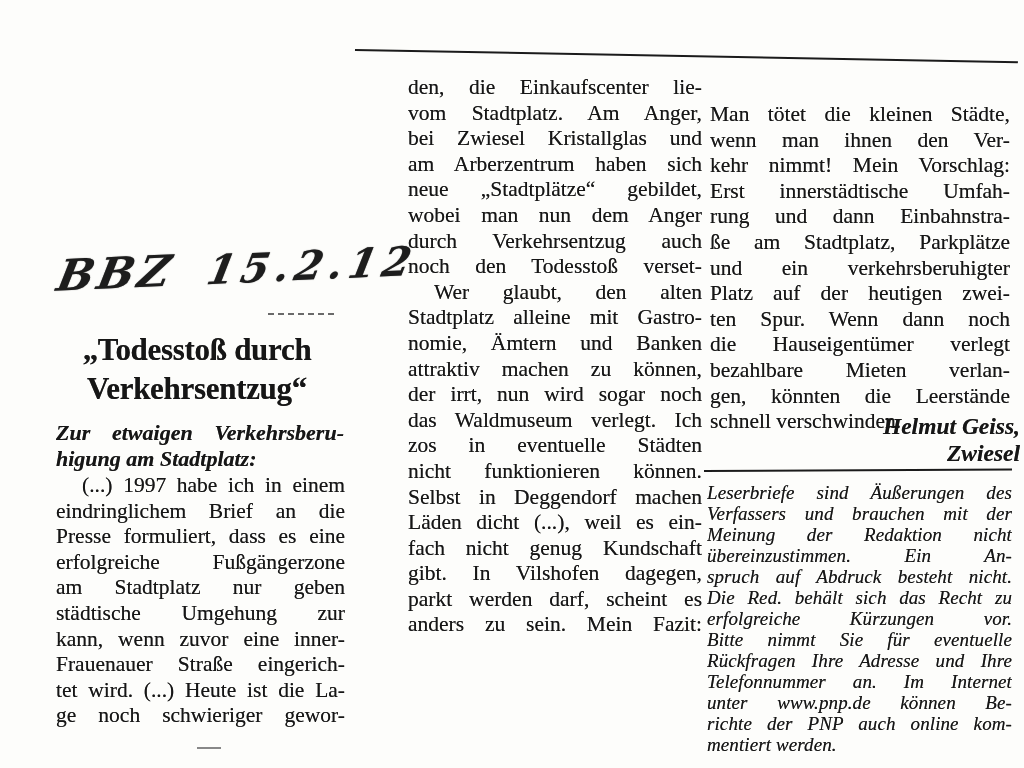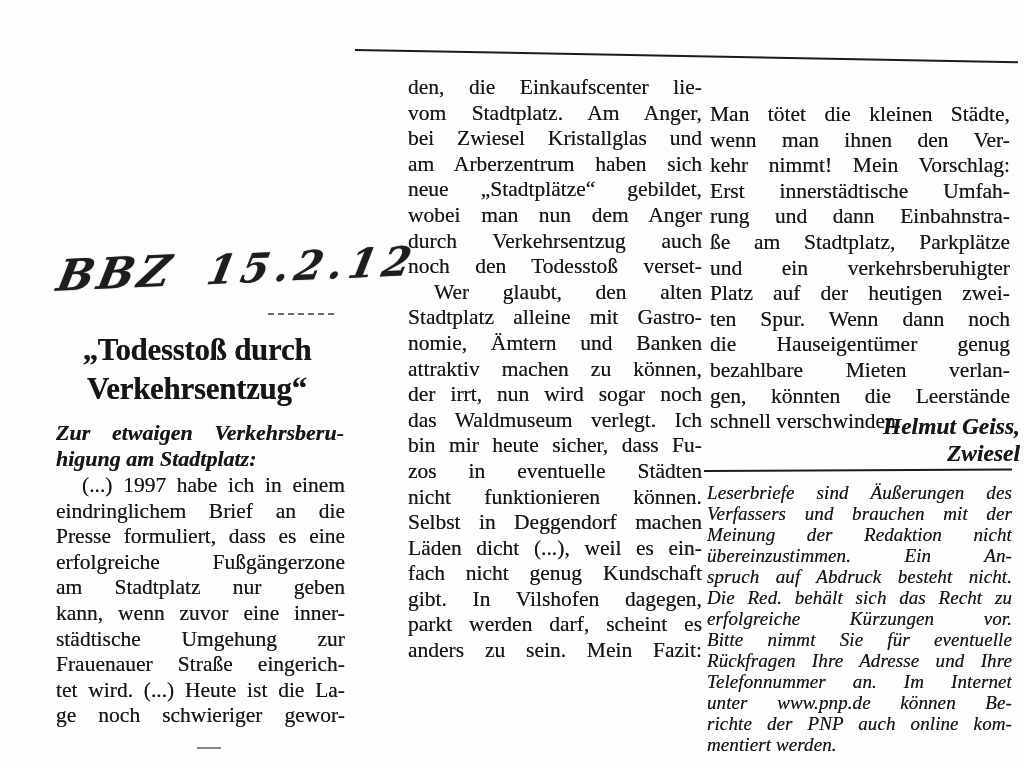--- a/index.html
+++ b/index.html
@@ -94,64 +94,63 @@
       <div class="line j">Zur etwaigen Verkehrsberu-</div>
       <div class="line">higung am Stadtplatz:</div>
     </div>
 
   <div class="abs bodycol col-left">
       <div class="line j ind">(...) 1997 habe ich in einem</div>
       <div class="line j">eindringlichem Brief an die</div>
       <div class="line j">Presse formuliert, dass es eine</div>
       <div class="line j">erfolgreiche Fußgängerzone</div>
       <div class="line j">am Stadtplatz nur geben</div>
+      <div class="line j">städtische Umgehung zur</div>
       <div class="line j">kann, wenn zuvor eine inner-</div>
-      <div class="line j">städtische Umgehung zur</div>
       <div class="line j">Frauenauer Straße eingerich-</div>
       <div class="line j">tet wird. (...) Heute ist die La-</div>
       <div class="line j">ge noch schwieriger gewor-</div>
     </div>
 
   <div class="abs bodycol col-middle">
       <div class="line j">den, die Einkaufscenter lie-</div>
       <div class="line j">vom Stadtplatz. Am Anger,</div>
       <div class="line j">bei Zwiesel Kristallglas und</div>
       <div class="line j">am Arberzentrum haben sich</div>
       <div class="line j">neue „Stadtplätze“ gebildet,</div>
       <div class="line j">wobei man nun dem Anger</div>
       <div class="line j">durch Verkehrsentzug auch</div>
       <div class="line j">noch den Todesstoß verset-</div>
       <div class="line j ind">Wer glaubt, den alten</div>
       <div class="line j">Stadtplatz alleine mit Gastro-</div>
       <div class="line j">nomie, Ämtern und Banken</div>
       <div class="line j">attraktiv machen zu können,</div>
       <div class="line j">der irrt, nun wird sogar noch</div>
       <div class="line j">das Waldmuseum verlegt. Ich</div>
-      <div class="line j">bin mir heute sicher, dass Fu-</div>
       <div class="line j">zos in eventuelle Städten</div>
       <div class="line j">nicht funktionieren können.</div>
       <div class="line j">Selbst in Deggendorf machen</div>
       <div class="line j">Läden dicht (...), weil es ein-</div>
       <div class="line j">fach nicht genug Kundschaft</div>
       <div class="line j">gibt. In Vilshofen dagegen,</div>
       <div class="line j">parkt werden darf, scheint es</div>
       <div class="line j">anders zu sein. Mein Fazit:</div>
     </div>
 
   <div class="abs bodycol col-right">
       <div class="line j">Man tötet die kleinen Städte,</div>
       <div class="line j">wenn man ihnen den Ver-</div>
       <div class="line j">kehr nimmt! Mein Vorschlag:</div>
       <div class="line j">Erst innerstädtische Umfah-</div>
       <div class="line j">rung und dann Einbahnstra-</div>
       <div class="line j">ße am Stadtplatz, Parkplätze</div>
       <div class="line j">und ein verkehrsberuhigter</div>
       <div class="line j">Platz auf der heutigen zwei-</div>
       <div class="line j">ten Spur. Wenn dann noch</div>
-      <div class="line j">die Hauseigentümer genug</div>
+      <div class="line j">die Hauseigentümer verlegt</div>
       <div class="line j">bezahlbare Mieten verlan-</div>
       <div class="line j">gen, könnten die Leerstände</div>
       <div class="line">schnell verschwinden.</div>
     </div>
 
   <div class="abs signature">
     <div>Helmut Geiss,</div>
     <div>Zwiesel</div>
   </div>
 

